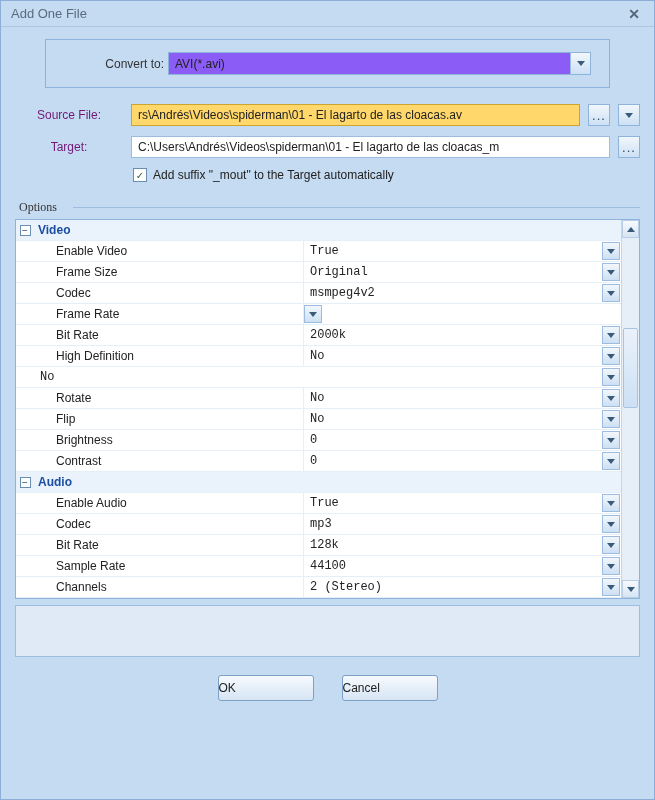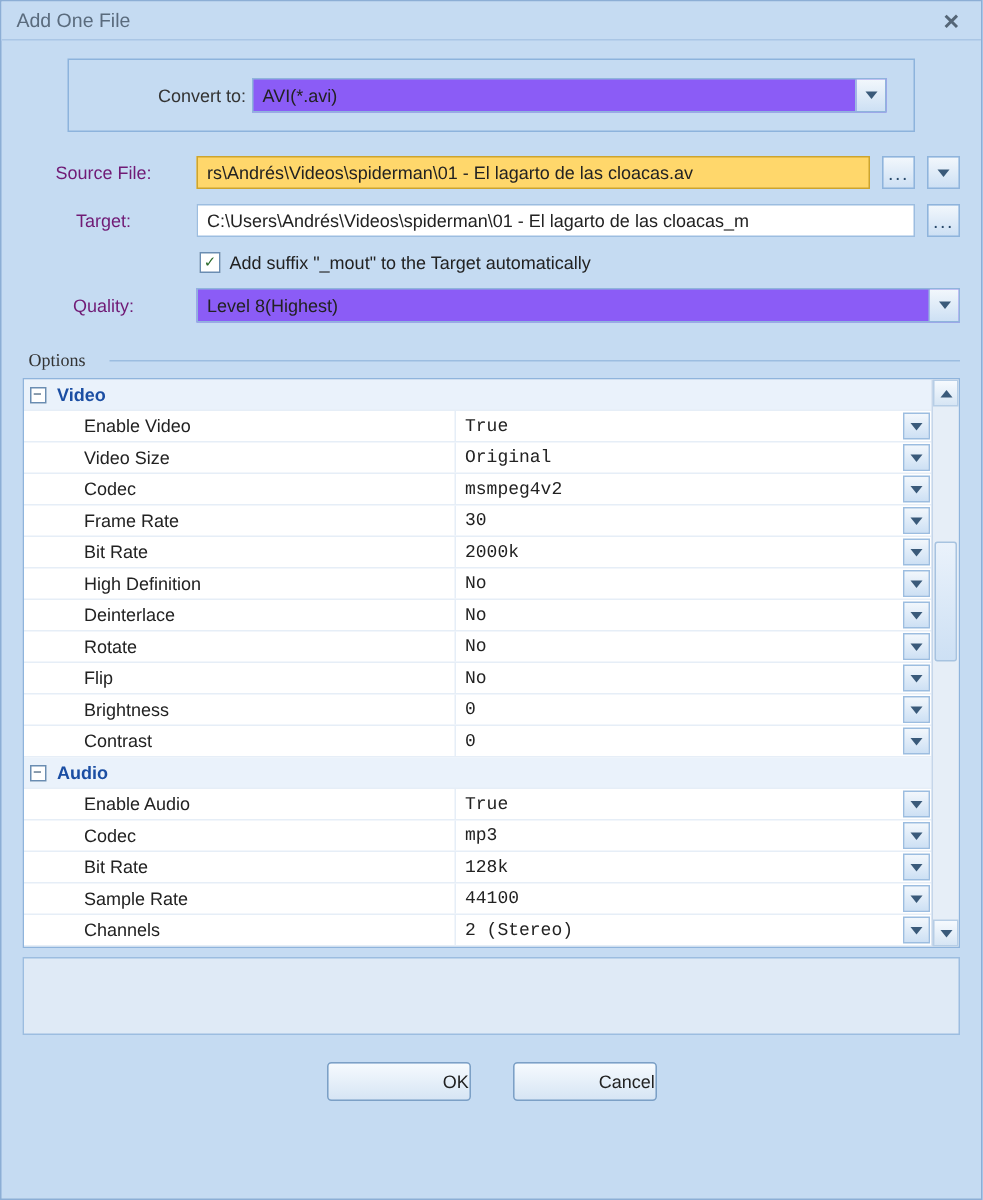--- a/index.html
+++ b/index.html
@@ -253,21 +253,21 @@
   padding: 18px 0 14px 0;
 }
 .btn {
   width: 96px;
   height: 26px;
   background: linear-gradient(#f6fafe,#d6e5f4);
   border: 1px solid #7ca0c6;
   border-radius: 3px;
   display: flex;
   align-items: center;
-  justify-content: flex-end;
+  justify-content: flex-start;
   color: #222;
 }
 .arrow-up-sm { width:0;height:0;border-left:4px solid transparent;border-right:4px solid transparent;border-bottom:5px solid #3a5a7a; }
 .arrow-dn-sm { width:0;height:0;border-left:4px solid transparent;border-right:4px solid transparent;border-top:5px solid #3a5a7a; }
 </style>
 </head>
 <body>
 
 <div class="dialog">
   <div class="titlebar">
@@ -307,29 +307,20 @@
       <div class="small-btn">
           <span>...</span>
         </div>
     </div>
 
     <div class="chk-row">
       <div class="chk">✓</div>
       <span>Add suffix "_mout" to the Target automatically</span>
     </div>
 
-    <div class="row">
-      <span class="lbl">Quality:</span>
-      <div class="combo">
-        <span class="txt">Level 8(Highest)</span>
-        <div class="arrow-btn">
-            <div class="arrow-down"></div>
-          </div>
-      </div>
-    </div>
 
     <div class="options-hdr">
       <span>Options</span>
       <div class="line"></div>
     </div>
 
     <div class="grid-wrap">
       <div class="grid" id="grid">
           <div class="grid-row section">
             <div class="expcol">
@@ -342,21 +333,21 @@
             <div class="c0">Enable Video</div>
             <div class="c1">
               <span class="val">True</span>
               <div class="drop-btn">
                 <div class="arrow-down"></div>
               </div>
             </div>
           </div>
           <div class="grid-row indent">
             <div class="expcol"></div>
-            <div class="c0">Video Size</div>
+            <div class="c0">Frame Size</div>
             <div class="c1">
               <span class="val">Original</span>
               <div class="drop-btn">
                 <div class="arrow-down"></div>
               </div>
             </div>
           </div>
           <div class="grid-row indent">
             <div class="expcol"></div>
             <div class="c0">Codec</div>
@@ -364,21 +355,20 @@
               <span class="val">msmpeg4v2</span>
               <div class="drop-btn">
                 <div class="arrow-down"></div>
               </div>
             </div>
           </div>
           <div class="grid-row indent">
             <div class="expcol"></div>
             <div class="c0">Frame Rate</div>
             <div class="c1">
-              <span class="val">30</span>
               <div class="drop-btn">
                 <div class="arrow-down"></div>
               </div>
             </div>
           </div>
           <div class="grid-row indent">
             <div class="expcol"></div>
             <div class="c0">Bit Rate</div>
             <div class="c1">
               <span class="val">2000k</span>
@@ -392,21 +382,20 @@
             <div class="c0">High Definition</div>
             <div class="c1">
               <span class="val">No</span>
               <div class="drop-btn">
                 <div class="arrow-down"></div>
               </div>
             </div>
           </div>
           <div class="grid-row indent">
             <div class="expcol"></div>
-            <div class="c0">Deinterlace</div>
             <div class="c1">
               <span class="val">No</span>
               <div class="drop-btn">
                 <div class="arrow-down"></div>
               </div>
             </div>
           </div>
           <div class="grid-row indent">
             <div class="expcol"></div>
             <div class="c0">Rotate</div>

